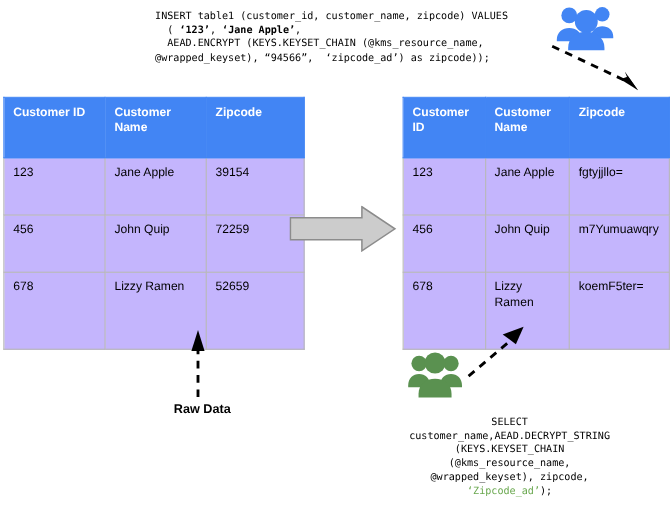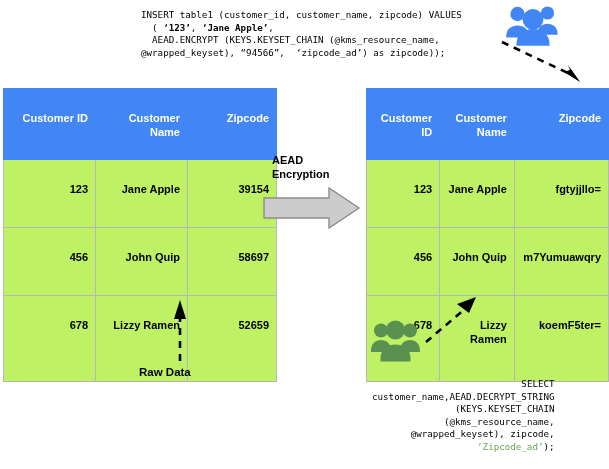--- a/index.html
+++ b/index.html
@@ -29,70 +29,69 @@
     color: #000000;
   }
   .sql-top {
     left: 141px;
     top: 9px;
     text-align: left;
   }
   .sql-bottom {
     left: 372px;
     top: 378px;
-    text-align: right;
+    text-align: center;
   }
   .sql b { font-weight: bold; }
   .sql .green { color: #6aa84f; }
 
   
   .tbl {
     border-collapse: collapse;
     table-layout: fixed;
   }
   .tbl th, .tbl td {
     border: 1px solid #b7b7b7;
     vertical-align: top;
-    padding: 23px 7px 7px 8px;
+    padding: 7px 7px 7px 8px;
     font-size: 11px;
     line-height: 13.5px;
-    text-align: right;
+    text-align: left;
     font-weight: normal;
   }
   .tbl thead th {
     background: #4285f4;
     color: #ffffff;
     font-weight: bold;
     border-color: #4285f4;
     height: 40px;
   }
   .tbl tbody td {
-    background: #bef264;
+    background: #c4b5fd;
     color: #000000;
     height: 37px;
-    font-weight: bold;
   }
   #table-left  { left: 3px;   top: 88px; }
   #table-right { left: 366px; top: 88px; }
 
   
   .mid-label {
     left: 272px;
     top: 153px;
     font-size: 11px;
     font-weight: bold;
     line-height: 14px;
     color: #000000;
     white-space: pre;
   }
   #block-arrow { left: 263px; top: 187px; }
 
   
   .raw-label {
-    left: 139px;
+    left: 158px;
     top: 366px;
     font-size: 11.5px;
     font-weight: bold;
     color: #000000;
     white-space: nowrap;
   }
   #raw-arrow { left: 170px; top: 299px; }
 
   
   #arrow-insert { left: 498px; top: 38px; }
@@ -143,32 +142,30 @@
     </thead>
     <tbody>
       <tr>
         <td>123</td>
         <td>Jane Apple</td>
         <td>39154</td>
       </tr>
       <tr>
         <td>456</td>
         <td>John Quip</td>
-        <td>58697</td>
+        <td>72259</td>
       </tr>
       <tr>
         <td style="height:55px">678</td>
         <td style="height:55px">Lizzy Ramen</td>
         <td style="height:55px">52659</td>
       </tr>
     </tbody>
   </table>
 
-  <div class="abs mid-label"><span>AEAD</span>
-<span>Encryption</span></div>
 
   <div class="abs" id="block-arrow">
     <svg width="98" height="42" viewBox="0 0 98 42" xmlns="http://www.w3.org/2000/svg">
       <polygon points="1,11 66,11 66,1 96,21 66,41 66,31 1,31" fill="#cccccc" stroke="#8c8c8c" stroke-width="1.4" stroke-linejoin="miter"></polygon>
     </svg>
   </div>
 
   <table class="tbl abs" id="table-right">
     <thead>
       <tr>

